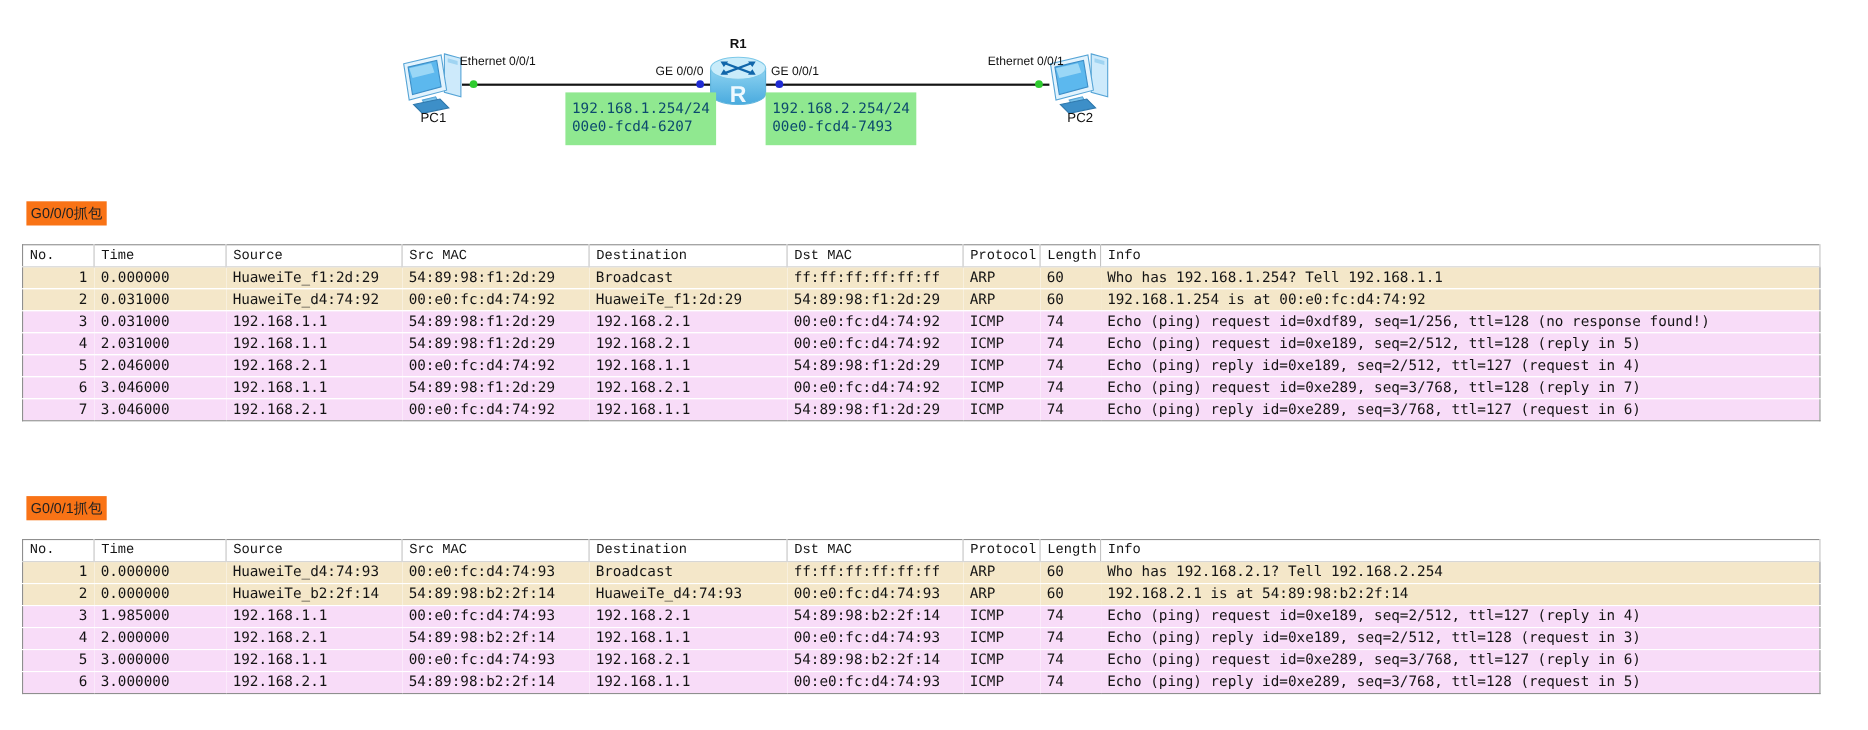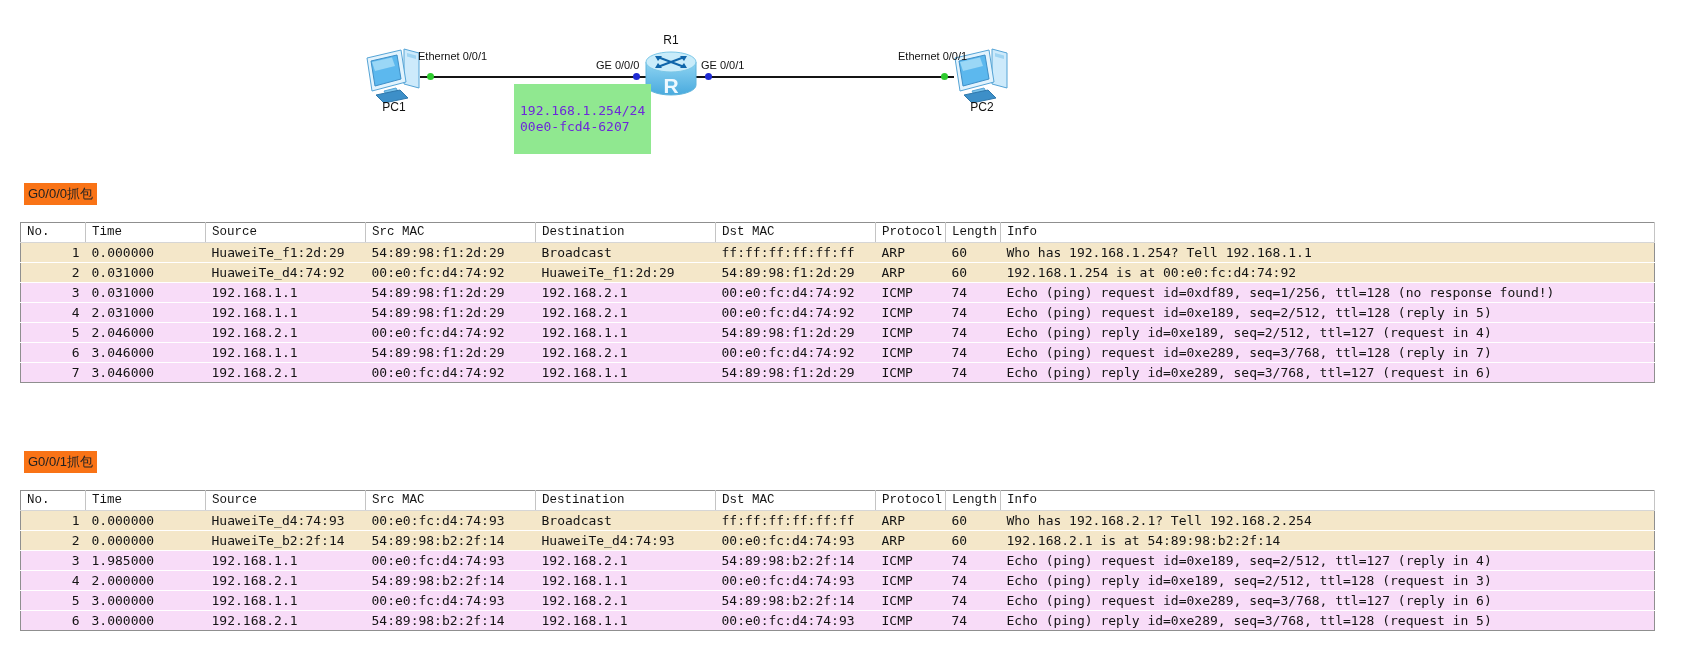--- a/index.html
+++ b/index.html
@@ -6,22 +6,22 @@
   #screen{position:relative;width:1698px;height:664px;background:#ffffff;overflow:hidden;
           font-family:"Liberation Sans",sans-serif;color:#1a1a1a;}
   
   .topo-abs{position:absolute;}
   .dev-label{position:absolute;font-size:12px;color:#111;text-align:center;}
   .port-label{position:absolute;font-size:11px;color:#111;white-space:nowrap;}
   .link{position:absolute;height:2px;background:#141414;}
   .dot{position:absolute;width:7px;height:7px;border-radius:50%;}
   .dot-green{background:#2ecb2e;}
   .dot-blue{background:#1f2bd4;}
-  .note{position:absolute;background:#90e890;padding:19px 6px;font-family:"DejaVu Sans Mono",monospace;
-        font-size:13px;line-height:16px;color:#6d28d9;white-space:nowrap;}
+  .note{position:absolute;background:#90e890;padding:8px 6px;font-family:"DejaVu Sans Mono",monospace;
+        font-size:13px;line-height:16px;color:#0c4a6e;white-space:nowrap;}
   
   .cap-title{position:absolute;background:#f97316;padding:2px 4px;font-family:Liberation Sans, sans-serif;
              font-size:13px;color:#222;white-space:nowrap;}
   table.pkt{position:absolute;border-collapse:collapse;table-layout:fixed;width:1635px;
             background:#ffffff;border:1px solid #8f8f8f;
             font-family:"DejaVu Sans Mono",monospace;font-size:13px;color:#141414;}
   table.pkt th{font-family:"Liberation Mono",monospace;font-size:12.5px;font-weight:normal;
                text-align:left;background:#ffffff;padding:2px 6px;line-height:15px;
                border-right:1px solid #c4c4c4;border-bottom:1px solid #d6d6d6;
                overflow:hidden;white-space:nowrap;}
@@ -72,41 +72,45 @@
         <line x1="39" y1="9.5" x2="15" y2="18.5"></line>
       </g>
       <g fill="#1066aa">
         <polygon points="11,8 18,8 14,13"></polygon>
           <polygon points="43,8 36,8 40,13"></polygon>
         <polygon points="11,20 18,20 14,15"></polygon>
           <polygon points="43,20 36,20 40,15"></polygon>
       </g>
       <text x="27" y="45" text-anchor="middle" font-size="21" font-weight="bold" fill="#eef9ff" font-family="Liberation Sans, sans-serif">R</text>
     </svg>
-    <div class="dev-label" style="left:644px;top:33px;width:54px;">R1</div>
+    <div class="dev-label" style="left:644px;top:33px;width:54px;font-weight:bold;">R1</div>
 
     <svg class="topo-abs" style="left:950px;top:46px;" width="64" height="58" viewBox="0 0 64 58">
       <polygon points="42,3 57,7 57,42 42,38" fill="#cdeafb" stroke="#55a4d6"></polygon>
       <polygon points="45,7 54,9.5 54,13 45,10.5" fill="#9fd4f2"></polygon>
       <polygon points="5,12 39,4 44,36 10,45" fill="#e2f3fd" stroke="#55a4d6"></polygon>
       <polygon points="9,15 35,9 39,33 13,40" fill="#5cb8ee" stroke="#3d8fc8"></polygon>
       <polygon points="10,16 30,11.5 33,20 13,25" fill="#a5dcf7" opacity="0.85"></polygon>
       <polygon points="22,45 34,42 38,49 26,52" fill="#7cc4ec" stroke="#55a4d6"></polygon>
       <polygon points="14,49 38,44 46,52 22,57" fill="#3d8fc8" stroke="#2f78ac"></polygon>
     </svg>
     <div class="dev-label" style="left:950px;top:100px;width:64px;">PC2</div>
 
     <div class="port-label" style="left:418px;top:50px;">Ethernet 0/0/1</div>
     <div class="port-label" style="left:596px;top:59px;">GE 0/0/0</div>
     <div class="port-label" style="left:701px;top:59px;">GE 0/0/1</div>
     <div class="port-label" style="left:898px;top:50px;">Ethernet 0/0/1</div>
 
     <div class="note" style="left:514px;top:84px;">
       <div>192.168.1.254/24</div>
       <div>00e0-fcd4-6207</div>
+    </div>
+    <div class="note" style="left:696px;top:84px;">
+      <div>192.168.2.254/24</div>
+      <div>00e0-fcd4-7493</div>
     </div>
   </div>
 
   <span class="cap-title" style="left:24px;top:183px;">G0/0/0抓包</span>
   <table class="pkt" style="left:20px;top:222px;">
     <colgroup>
       <col style="width:65px">
         <col style="width:120px">
         <col style="width:160px">
       <col style="width:170px">

